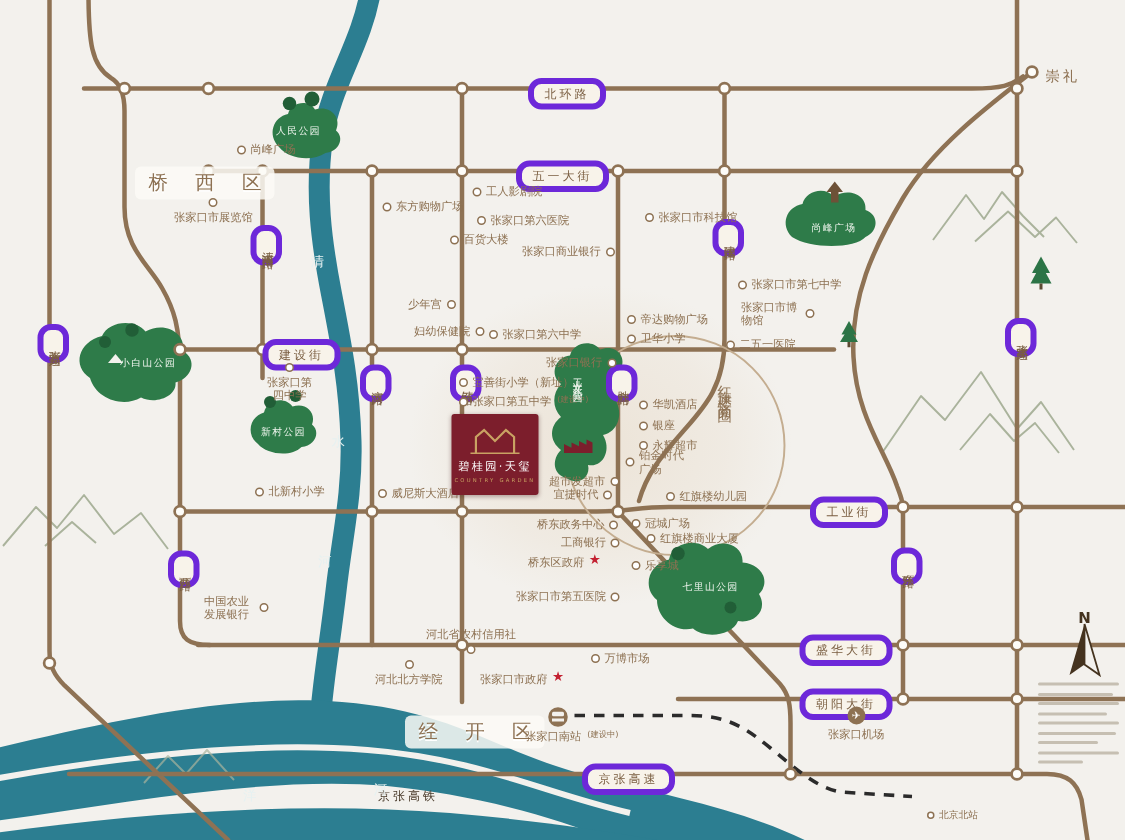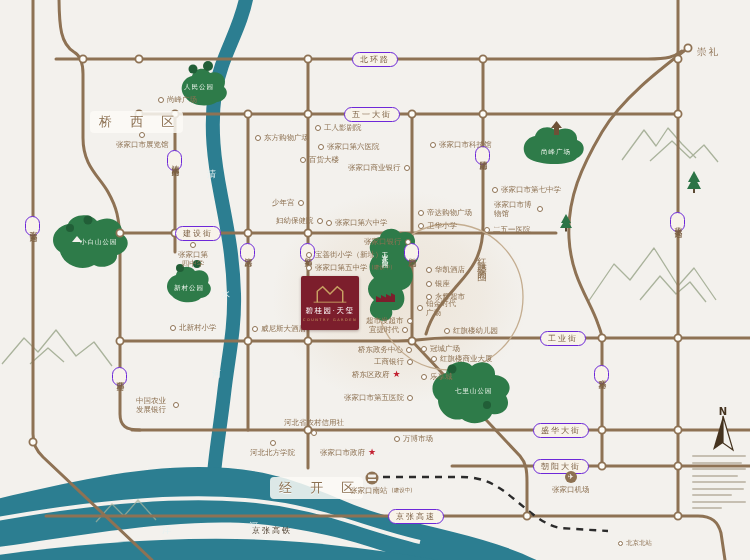--- a/index.html
+++ b/index.html
@@ -1,19 +1,19 @@
 <!DOCTYPE html>
 <html><head>
 <meta charset="utf-8">
 <style>
   html,body{margin:0;padding:0;background:#e8e6e2}
   .map{position:relative;width:750px;height:560px;background:#f3f1ed;overflow:hidden;
        font-family:"DejaVu Sans",sans-serif}
   svg.base{position:absolute;left:0;top:0;z-index:1}
-  .road-label{position:absolute;background:#f8f3ea;border:1px solid #6d28d9;border-radius:9px;
+  .road-label{position:absolute;background:#f8f3ea;border:4px solid #6d28d9;border-radius:9px;
        color:#7a5e41;font-size:8px;line-height:1;padding:2.5px 7px;letter-spacing:2px;
        white-space:nowrap;z-index:3}
   .road-label.v{writing-mode:vertical-rl;letter-spacing:1px;padding:7px 2.5px}
   .poi{position:absolute;display:flex;align-items:center;gap:3px;color:#8d7152;
        font-size:7.5px;line-height:1.25;white-space:nowrap;z-index:4}
   .poi.top{flex-direction:column;gap:2px;text-align:center}
   .poi .donut{flex:0 0 auto;width:6px;height:6px;border:1.6px solid #8d7152;border-radius:50%;
        background:#fff;box-sizing:border-box}
   .poi .donut.sm{width:5px;height:5px;border-width:1.3px}
   .poi .star{color:#c32131;font-size:9px;line-height:1}

